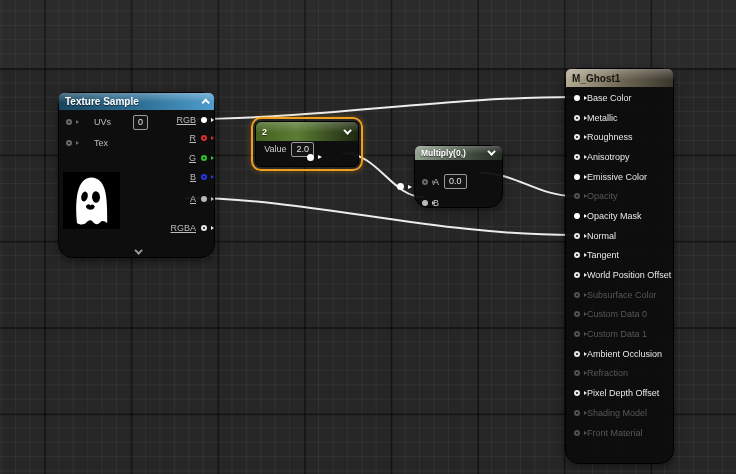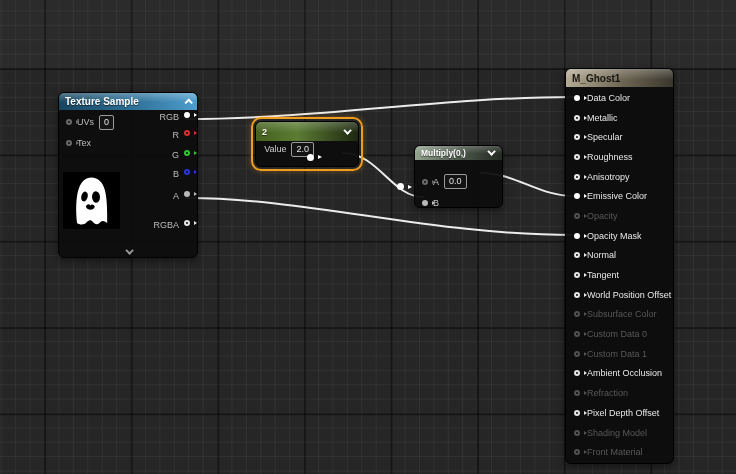--- a/index.html
+++ b/index.html
@@ -13,21 +13,21 @@
       linear-gradient(rgba(255,255,255,0.05) 0 1px, transparent 1px),
       linear-gradient(90deg, rgba(255,255,255,0.05) 0 1px, transparent 1px);
     background-size:100% 86.3px, 86.6px 100%, 14.383px 14.383px, 14.433px 14.433px;
     background-position:0 68px, 44px 0, 0 68px, 44px 0;
   }
   .top-band{position:absolute;left:0;top:0;width:736px;height:68px;background:rgba(255,255,255,0.022);pointer-events:none;}
   .wires{position:absolute;left:0;top:0;width:736px;height:474px;z-index:1;}
   .wires path{fill:none;stroke:#ececec;stroke-width:2;stroke-linecap:round;}
 
   .node{position:absolute;z-index:2;background:rgba(13,13,13,0.95);border:1px solid #000;
-        border-radius:6px;box-shadow:0 3px 8px rgba(0,0,0,0.45);}
+        border-radius:14px;box-shadow:0 3px 8px rgba(0,0,0,0.45);}
   .hdr{display:flex;align-items:center;justify-content:space-between;
        border-radius:5px 5px 0 0;padding:0 6px;color:#fff;font-weight:bold;
        text-shadow:0 1px 1px rgba(0,0,0,0.6);}
 
   
   .chev{display:inline-block;width:6px;height:6px;border-left:2px solid currentColor;border-bottom:2px solid currentColor;}
   .chev.down{transform:rotate(-45deg) translateY(-2px);}
   .chev.up{transform:rotate(135deg) translateY(-1px);}
 
   
@@ -40,29 +40,29 @@
   .pin.hollow-dim{border-color:#6a6a6a;color:#6a6a6a;}
   .pin.disabled{border-color:#515151;color:#515151;}
   .pin.r{border-color:#d92f2f;color:#d92f2f;}
   .pin.g{border-color:#2fc52f;color:#2fc52f;}
   .pin.b{border-color:#2a35e0;color:#2a35e0;}
 
   .valbox{display:inline-block;background:#141414;border:1px solid #9a9a9a;border-radius:2px;
           color:#e3e3e3;font-size:9px;line-height:13px;padding:0 4px;min-width:10px;text-align:center;}
 
   
-  .tex-node{left:58px;top:92px;width:140px;height:166px;}
+  .tex-node{left:58px;top:92px;width:157px;height:166px;}
   .tex-hdr{height:17px;font-size:10px;
     background:linear-gradient(to bottom, rgba(255,255,255,0.28), rgba(255,255,255,0) 55%),
                linear-gradient(to right,#17455f,#2f7299 55%,#4e9dcd);}
   .tex-body{position:relative;height:147px;}
-  .tex-in-row{position:absolute;left:7px;display:flex;align-items:center;gap:5px;height:16px;
+  .tex-in-row{position:absolute;left:7px;display:flex;align-items:center;gap:22px;height:16px;
               color:#bdbdbd;font-size:9px;}
-  .tex-out-row{position:absolute;right:3px;display:flex;gap:5px;height:16px;
-               color:#bdbdbd;font-size:9px;}
+  .tex-out-row{position:absolute;right:3px;display:flex;align-items:center;gap:5px;height:16px;
+               color:#bdbdbd;font-size:9px;text-decoration:underline;}
   .tex-preview{position:absolute;left:4px;top:62px;width:57px;height:57px;background:#000;}
   .tex-collapse{position:absolute;left:50%;transform:translateX(-50%);bottom:2px;color:#9a9a9a;}
 
   
   .const-sel{position:absolute;left:251px;top:117px;width:112px;height:54px;z-index:2;
              border:2px solid #f09d1c;border-radius:10px;padding:2px;
              box-shadow:0 0 6px rgba(240,157,28,0.35);}
   .const-node{position:relative;width:104px;height:46px;background:rgba(13,13,13,0.97);
               border-radius:6px;border:1px solid #000;}
   .const-hdr{height:19px;font-size:9px;border-radius:5px 5px 0 0;
@@ -196,29 +196,25 @@
     </div>
   </div>
 
   <div class="node mat-node">
     <div class="hdr mat-hdr">
       <span>M_Ghost1</span>
     </div>
     <div class="mat-body">
       <div class="mpin-row">
           <span class="pin fill"></span>
-          <span class="lbl">Data Color</span>
+          <span class="lbl">Base Color</span>
         </div>
       <div class="mpin-row">
           <span class="pin"></span>
           <span class="lbl">Metallic</span>
-        </div>
-      <div class="mpin-row">
-          <span class="pin"></span>
-          <span class="lbl">Specular</span>
         </div>
       <div class="mpin-row">
           <span class="pin"></span>
           <span class="lbl">Roughness</span>
         </div>
       <div class="mpin-row">
           <span class="pin"></span>
           <span class="lbl">Anisotropy</span>
         </div>
       <div class="mpin-row">

